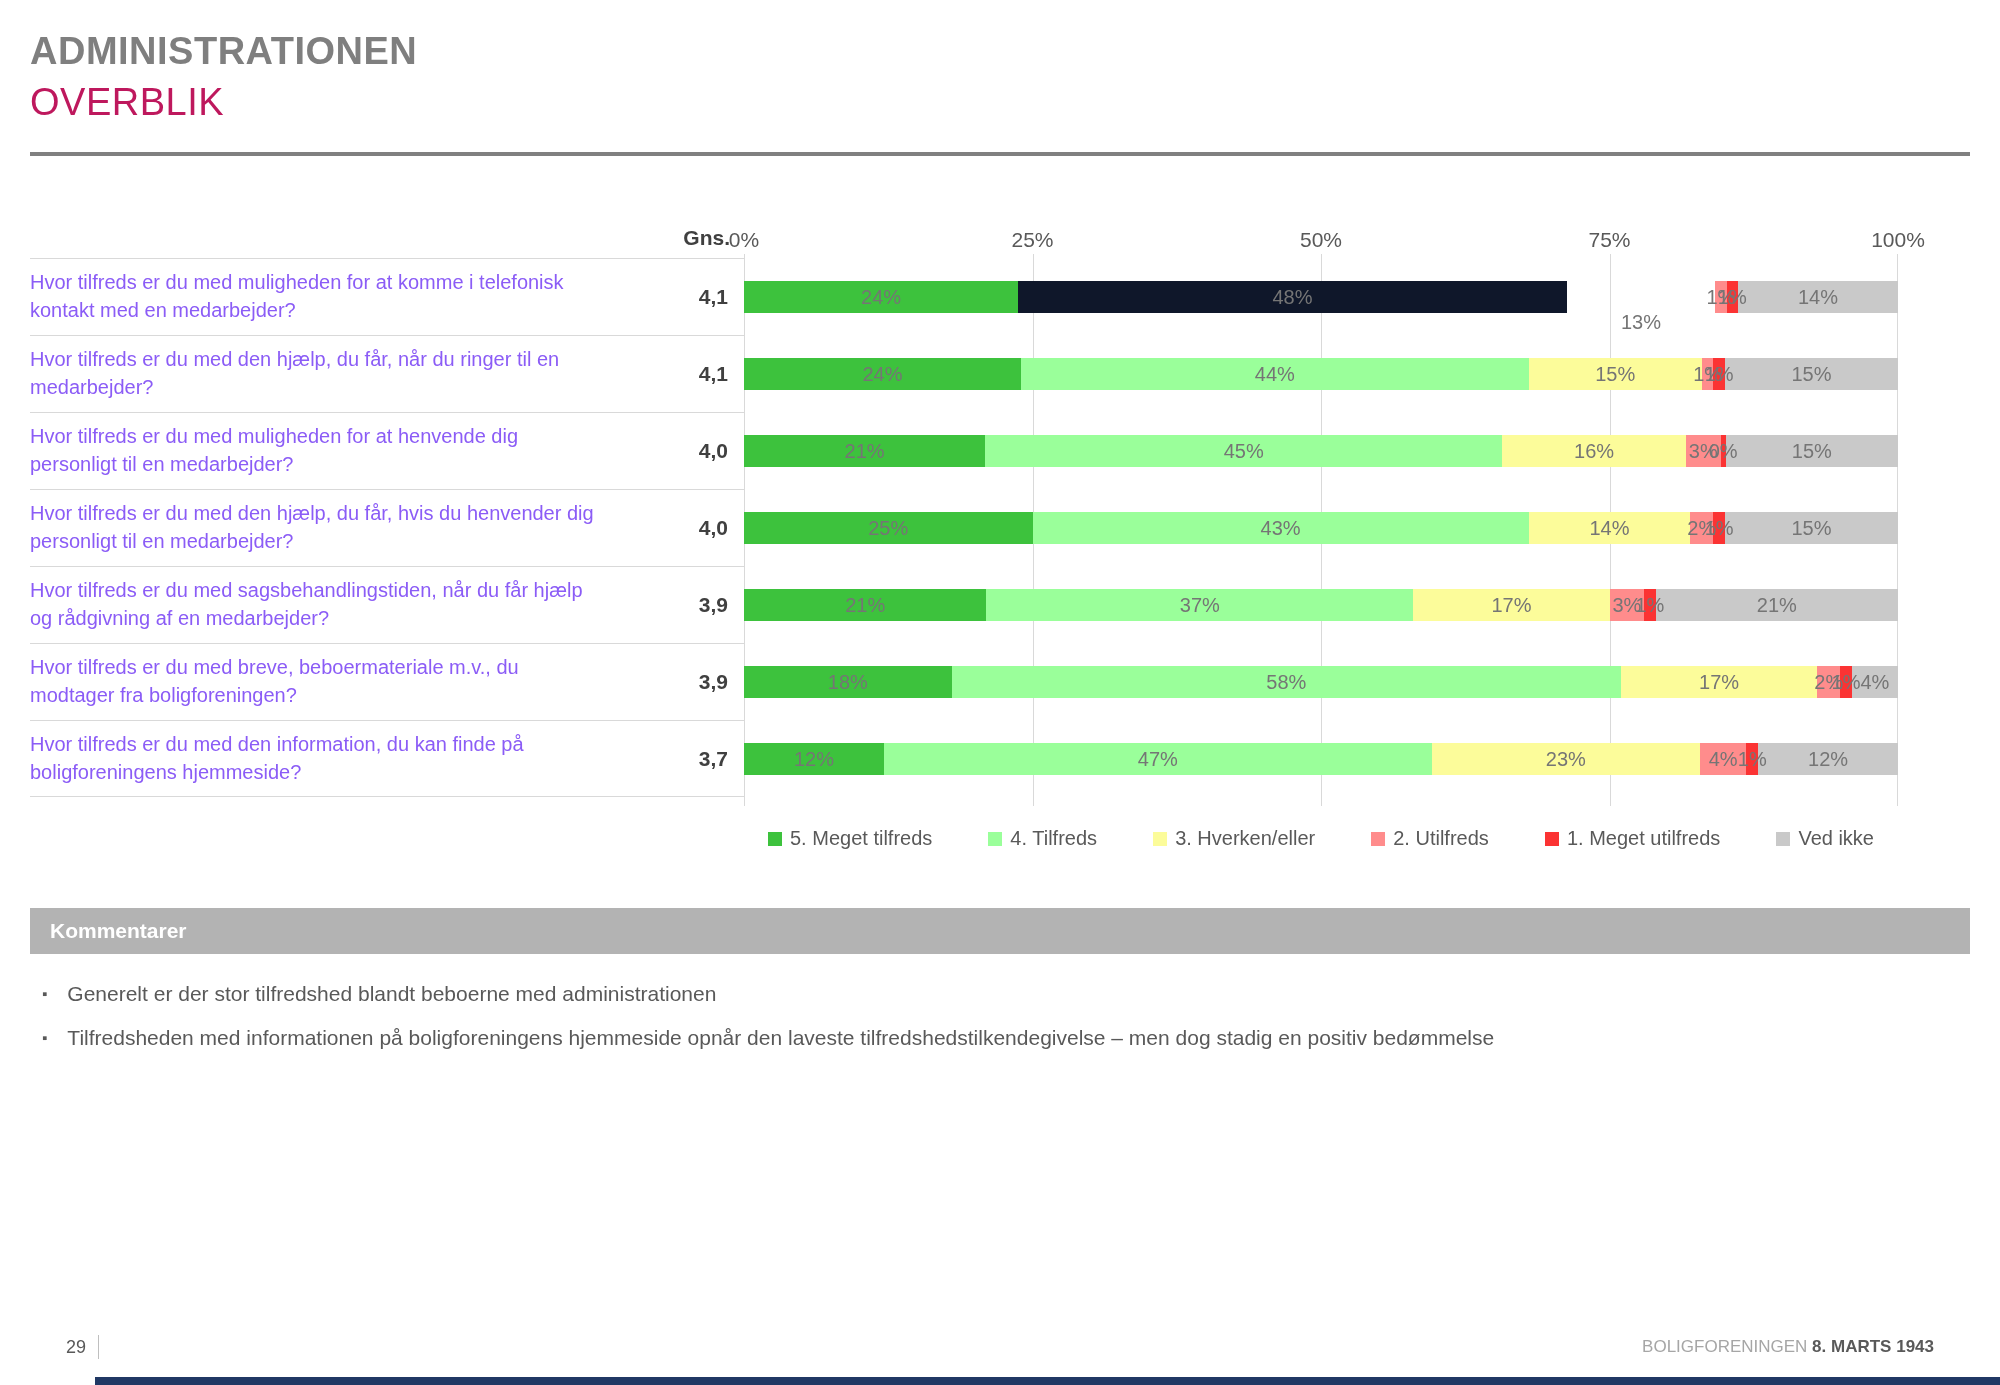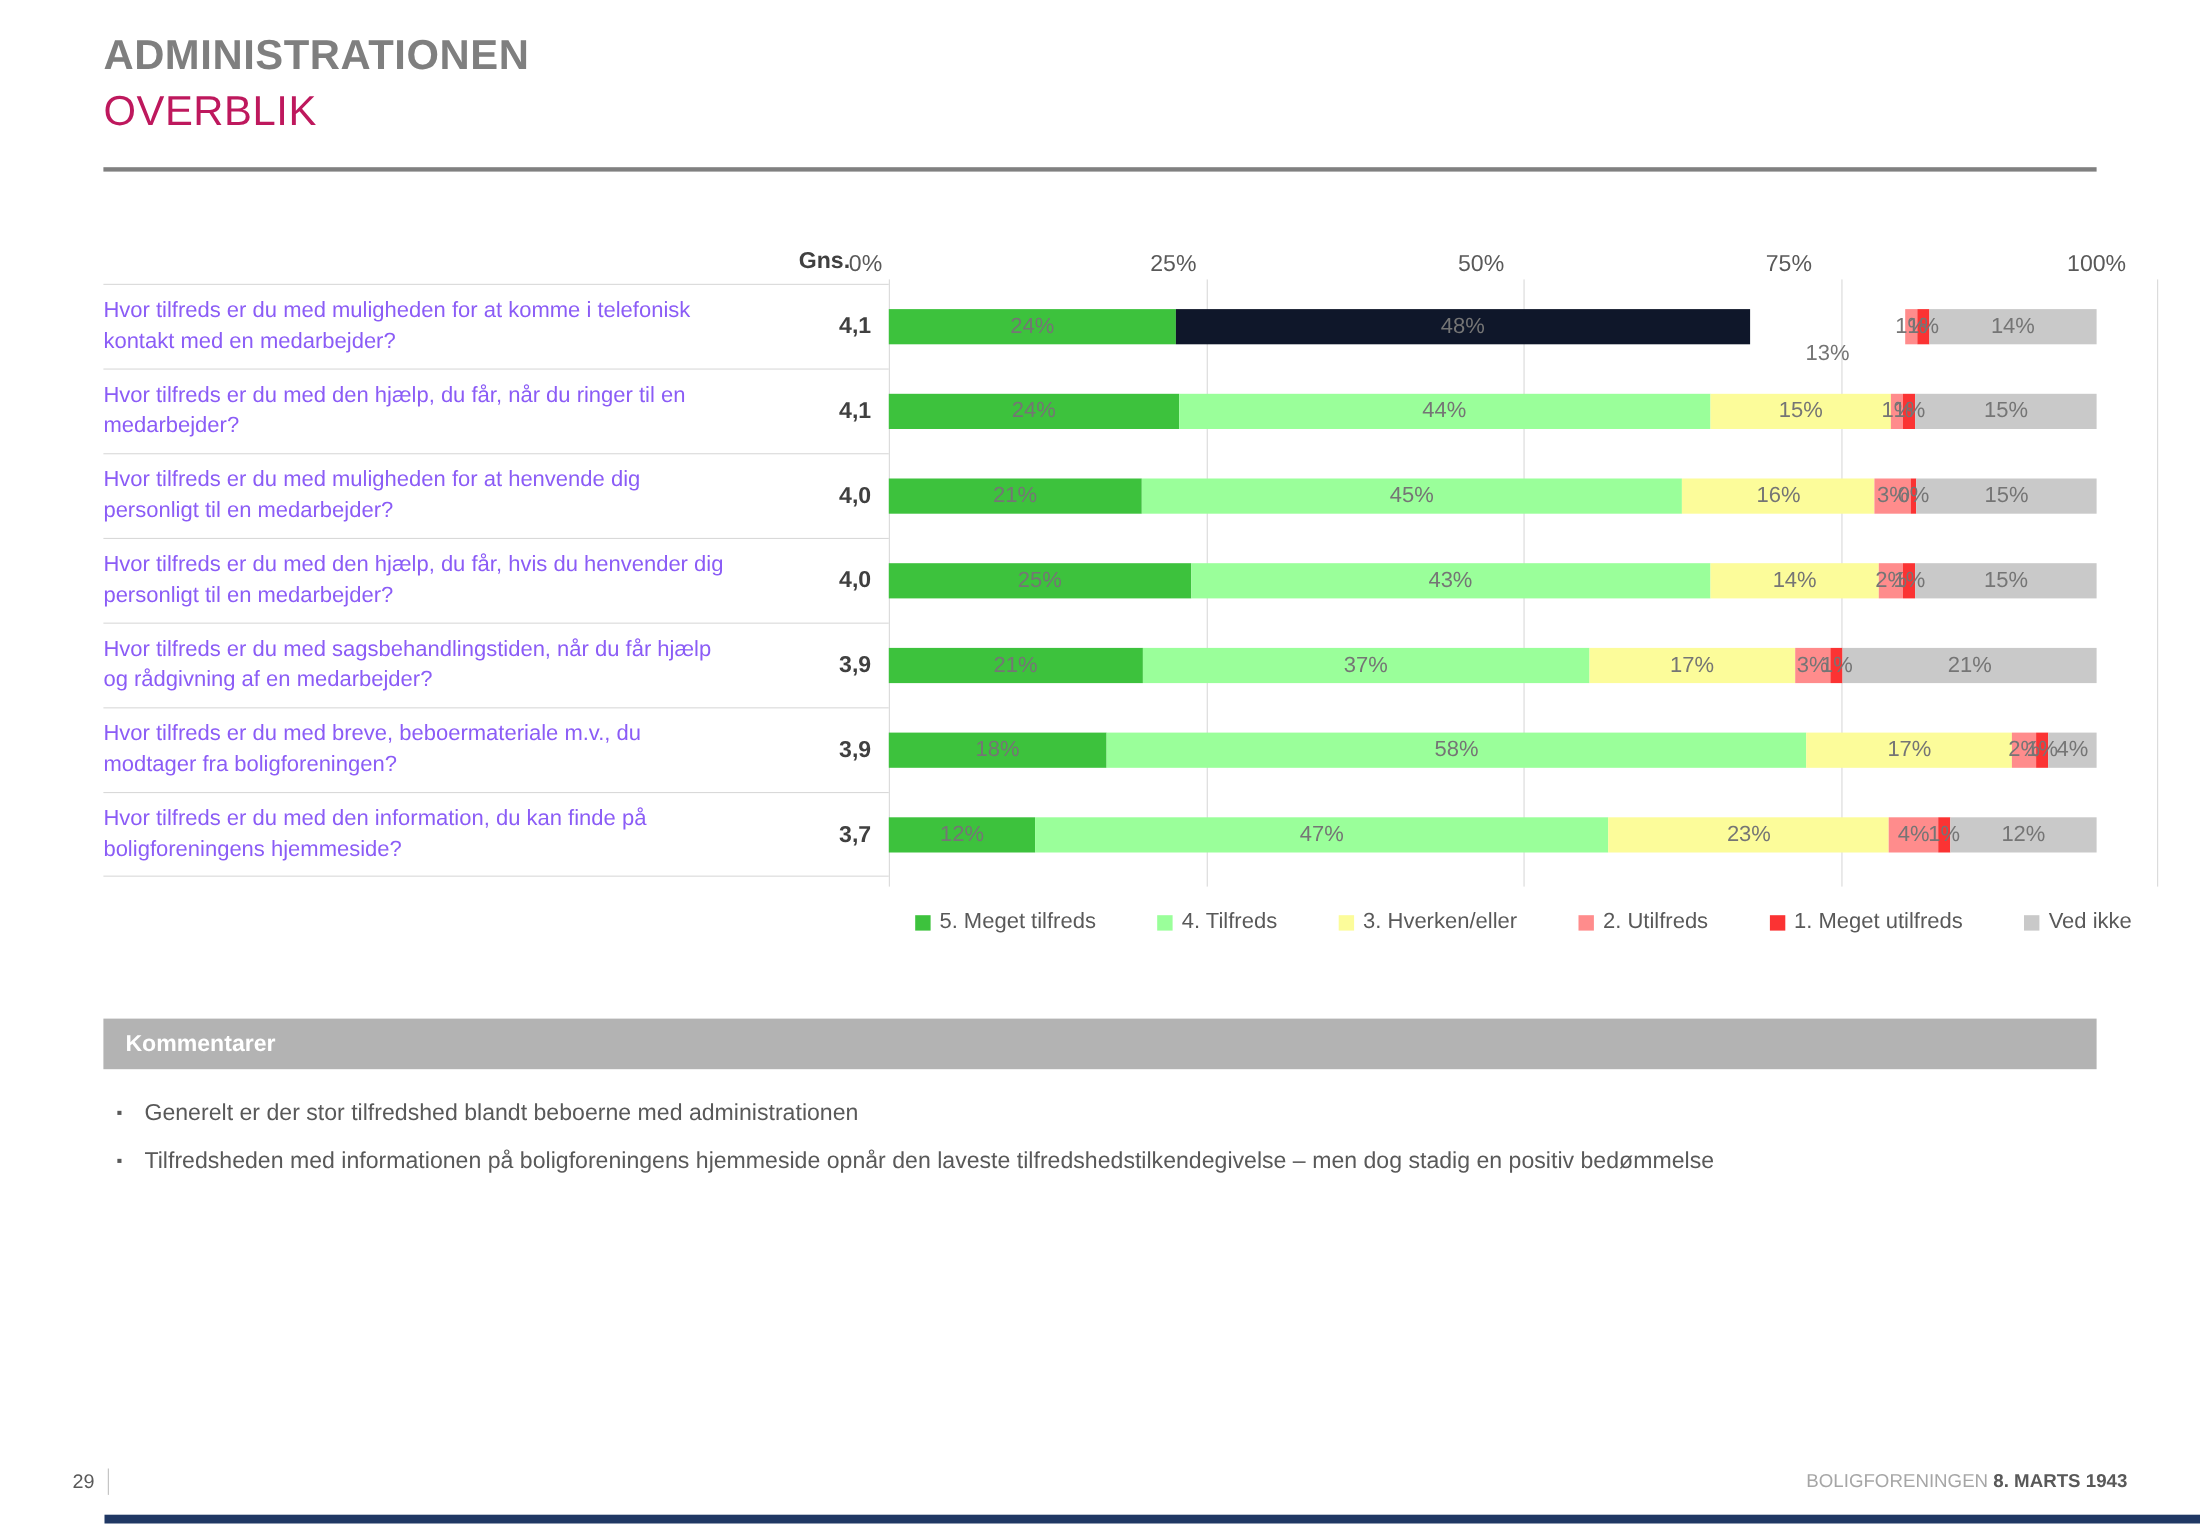--- a/index.html
+++ b/index.html
@@ -2,21 +2,21 @@
 <html><head>
 <meta charset="utf-8">
 <style>
   * { box-sizing: border-box; margin: 0; padding: 0; }
   html, body { background: #ffffff; }
   body {
     width: 2000px; height: 1385px;
     font-family: "Liberation Sans", sans-serif;
     position: relative; overflow: hidden;
   }
-  .slide { width: 2000px; height: 1385px; position: relative; background: #fff; padding: 0 94px; }
+  .slide { width: 2000px; height: 1385px; position: relative; background: #fff; padding: 0 30px; }
 
   
   .title { font-size: 38px; font-weight: bold; color: #7f7f7f; padding-top: 30px; letter-spacing: .5px; }
   .subtitle { font-size: 38px; font-weight: normal; color: #be185d; margin-top: 8px; letter-spacing: .5px; }
   .title-rule { border: none; border-top: 4px solid #808080; margin-top: 28px; }
 
   
   .chart { position: relative; margin-top: 52px; }
   .chart-header { display: flex; height: 50px; }
   .h-q   { width: 580px; }
@@ -40,21 +40,21 @@
   .seglab { position: absolute; left: 50%; top: 50%; transform: translate(-50%,-50%);
             font-size: 20px; color: #757575; white-space: nowrap; z-index: 3; }
 
   
   .legend { margin: 30px 0 0 714px; width: 1154px; display: flex; justify-content: space-between;
             padding: 0 24px; font-size: 20px; color: #595959; }
   .legend-item { display: flex; align-items: center; }
   .swatch { width: 14px; height: 14px; margin-right: 8px; display: inline-block; }
 
   
-  .comments { margin-top: 76px; }
+  .comments { margin-top: 58px; }
   .comments-header { height: 46px; background: #b3b3b3; color: #ffffff; font-weight: bold;
                      font-size: 21px; display: flex; align-items: center; padding-left: 20px; }
   .bullets { list-style: none; margin-top: 28px; padding-left: 12px; }
   .bullets li { display: flex; font-size: 21px; color: #595959; margin-bottom: 20px; }
   .bullet-marker { font-size: 15px; color: #595959; margin-right: 20px; padding-top: 3px; }
 
   
   .footer { position: absolute; left: 66px; right: 66px; bottom: 26px;
             display: flex; justify-content: space-between; align-items: center; }
   .footer-left { display: flex; align-items: center; font-size: 18px; color: #595959; }

